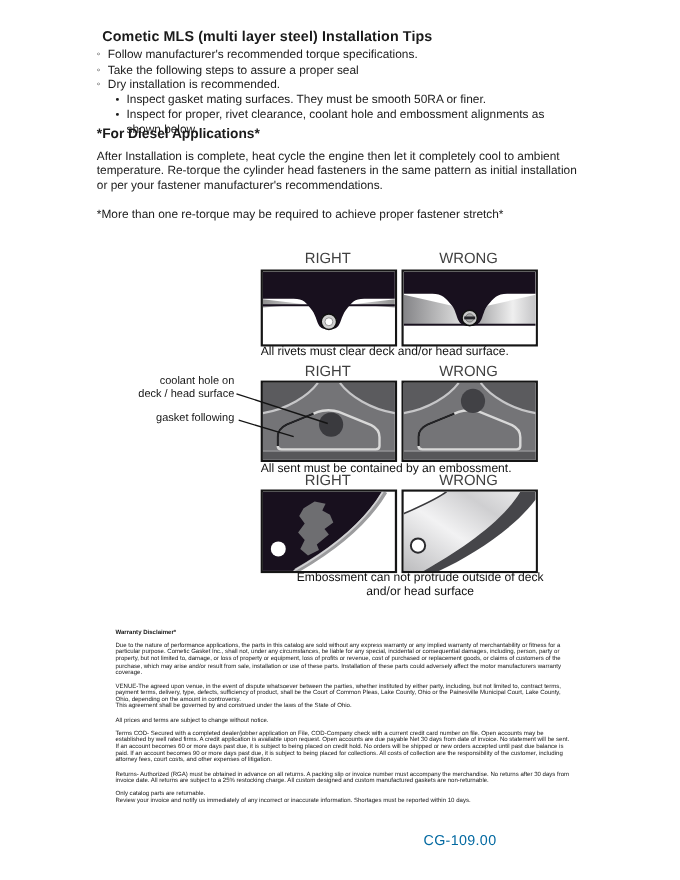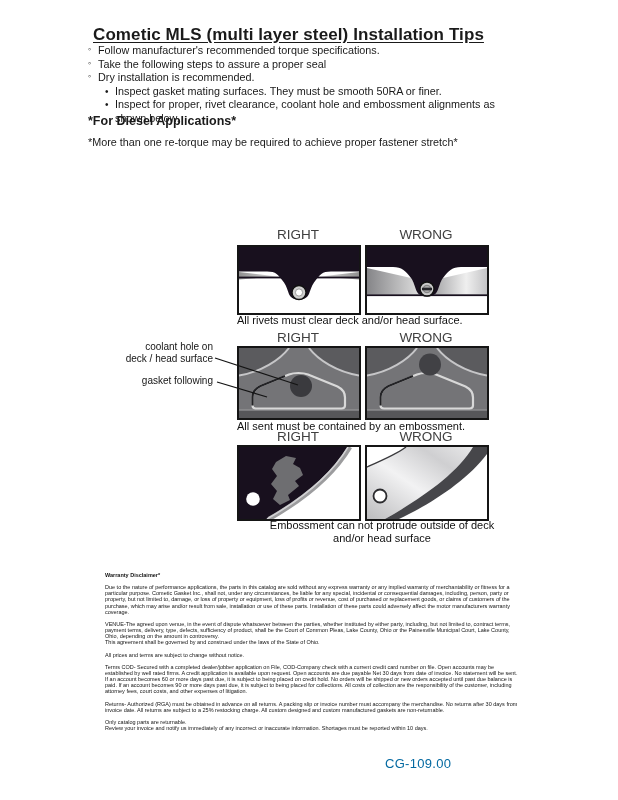--- a/index.html
+++ b/index.html
@@ -1,20 +1,20 @@
 <!DOCTYPE html>
 <html><head>
 <meta charset="utf-8">
 <style>
   html,body{margin:0;padding:0;background:#fff;}
   .page{position:relative;width:618px;height:800px;background:#ffffff;overflow:hidden;
         font-family:"Liberation Sans","DejaVu Sans",sans-serif;color:#1a1a1a;}
 
-  .title{position:absolute;left:93px;top:25px;font-size:17px;font-weight:bold;
-         text-decoration:underline;text-underline-offset:2px;letter-spacing:.1px;}
+  .title{position:absolute;left:93px;top:25px;font-size:13px;font-weight:bold;
+         text-underline-offset:2px;letter-spacing:.1px;}
 
   .tips{position:absolute;left:88px;top:44px;width:440px;font-size:10.8px;line-height:13.5px;}
   .b1{position:relative;padding-left:10px;}
   .b1::before{content:"\25E6";position:absolute;left:0;top:-1px;font-size:9px;}
   .b2{position:relative;padding-left:10px;margin-left:17px;}
   .b2::before{content:"\2022";position:absolute;left:0;top:0;font-size:10px;}
 
   .diesel{position:absolute;left:88px;top:115px;width:445px;font-size:10.8px;line-height:13.2px;}
   .diesel h2{font-size:12.5px;font-weight:bold;margin:0 0 8px 0;}
   .diesel p{margin:0 0 13px 0;white-space:pre-line;}
@@ -46,20 +46,23 @@
   <div class="tips">
     <div class="b1"><span>Follow manufacturer's recommended torque specifications.</span></div>
     <div class="b1"><span>Take the following steps to assure a proper seal</span></div>
     <div class="b1"><span>Dry installation is recommended.</span></div>
     <div class="b2"><span>Inspect gasket mating surfaces.  They must be smooth 50RA or finer.</span></div>
     <div class="b2"><span>Inspect for proper, rivet clearance, coolant hole and embossment alignments as shown below.</span></div>
   </div>
 
   <div class="diesel">
     <h2>*For Diesel Applications*</h2>
+    <p>After Installation is complete, heat cycle the engine then let it completely cool to ambient
+temperature. Re-torque the cylinder head fasteners in the same pattern as initial installation
+or per your fastener manufacturer's recommendations.</p>
     <p>*More than one re-torque may be required to achieve proper fastener stretch*</p>
   </div>
 
   <div class="fig-label" style="left:237px;top:227px;">RIGHT</div>
   <div class="fig-label" style="left:365px;top:227px;">WRONG</div>
 
   <div class="panel" style="left:237px;top:245px;">
     <svg width="120" height="66" viewBox="0 0 120 66">
       <defs>
         <linearGradient id="w1" x1="0" y1="0" x2="1" y2="0">

